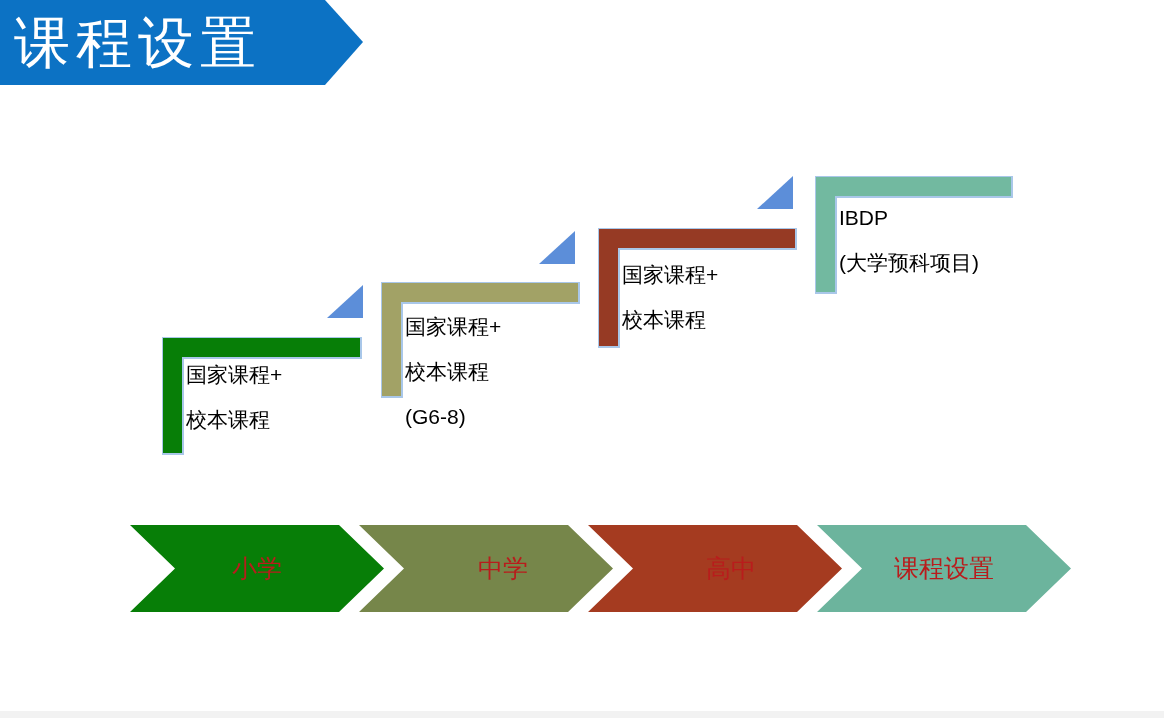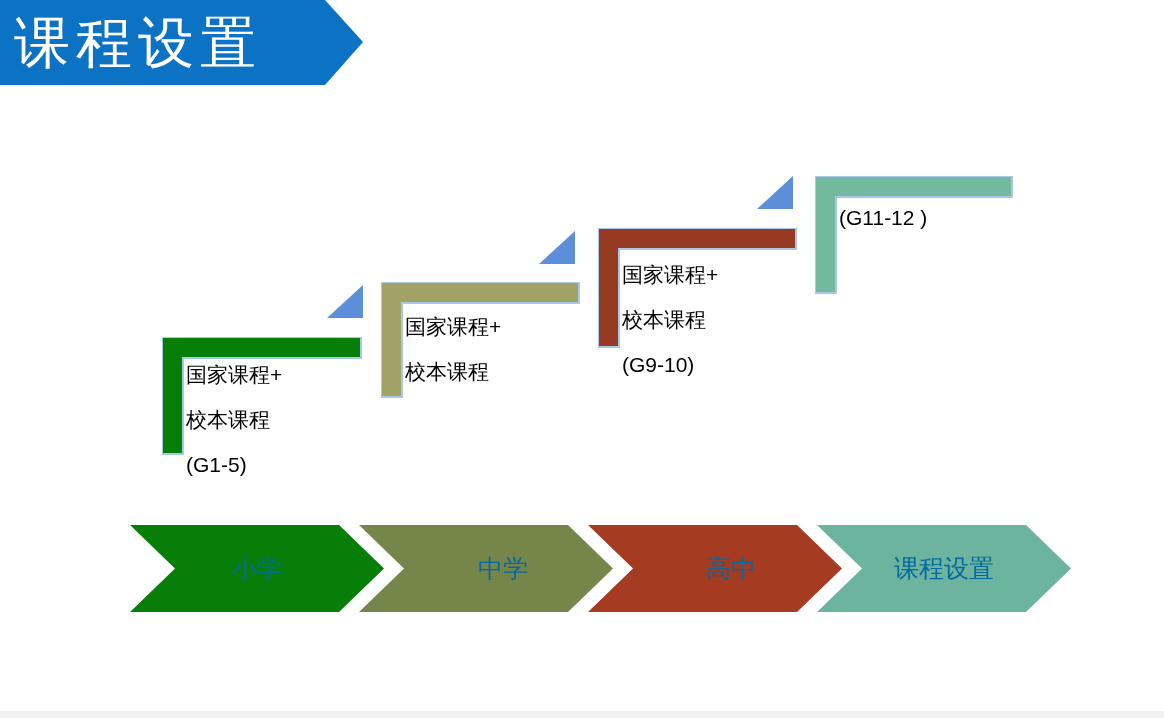--- a/index.html
+++ b/index.html
@@ -20,63 +20,63 @@
     font-size:56px;letter-spacing:6px;color:#ffffff;white-space:nowrap;
   }
 
   
   .corner polygon{stroke:#a9c7e9;stroke-width:2;}
   .step-text{font-size:21px;color:#000000;line-height:45px;white-space:nowrap;}
   .step-text div{height:45px;}
 
   
   .chev-label{
-    text-align:center;line-height:87px;font-size:25px;color:#0369a1;
+    text-align:center;line-height:87px;font-size:25px;color:#b91c1c;
     width:254px;top:525px;height:87px;white-space:nowrap;
   }
 
   .footer-strip{left:0;bottom:0;width:1164px;height:7px;}
 </style>
 </head>
 <body>
 
 <div class="abs banner" style="background: rgb(12, 114, 196);"></div>
 <div class="abs banner-label">课程设置</div>
 
 <svg class="abs corner" style="left:162px;top:337px" width="200" height="118" viewBox="0 0 200 118">
   <polygon points="0,0 199,0 199,21 21,21 21,117 0,117" fill="#077e07"></polygon>
 </svg>
 <div class="abs step-text" style="left:186px;top:352px">
   <div>国家课程+</div>
   <div>校本课程</div>
-  <div>(G1-5)</div>
 </div>
 
 <svg class="abs corner" style="left:381px;top:282px" width="199" height="116" viewBox="0 0 199 116">
   <polygon points="0,0 198,0 198,21 21,21 21,115 0,115" fill="#a2a266"></polygon>
 </svg>
 <div class="abs step-text" style="left:405px;top:304px">
   <div>国家课程+</div>
   <div>校本课程</div>
+  <div>(G6-8)</div>
 </div>
 
 <svg class="abs corner" style="left:598px;top:228px" width="199" height="120" viewBox="0 0 199 120">
   <polygon points="0,0 198,0 198,21 21,21 21,119 0,119" fill="#963a24"></polygon>
 </svg>
 <div class="abs step-text" style="left:622px;top:252px">
   <div>国家课程+</div>
   <div>校本课程</div>
-  <div>(G9-10)</div>
 </div>
 
 <svg class="abs corner" style="left:815px;top:176px" width="198" height="118" viewBox="0 0 198 118">
   <polygon points="0,0 197,0 197,21 21,21 21,117 0,117" fill="#72b9a0"></polygon>
 </svg>
 <div class="abs step-text" style="left:839px;top:195px">
-  <div>(G11-12 )</div>
+  <div>IBDP</div>
+  <div>(大学预科项目)</div>
 </div>
 
 <svg class="abs" style="left:327px;top:285px" width="36" height="33" viewBox="0 0 36 33">
   <polygon points="0,33 36,33 36,0" fill="#5c8ed9"></polygon>
 </svg>
 <svg class="abs" style="left:539px;top:231px" width="36" height="33" viewBox="0 0 36 33">
   <polygon points="0,33 36,33 36,0" fill="#5c8ed9"></polygon>
 </svg>
 <svg class="abs" style="left:757px;top:176px" width="36" height="33" viewBox="0 0 36 33">
   <polygon points="0,33 36,33 36,0" fill="#5c8ed9"></polygon>

